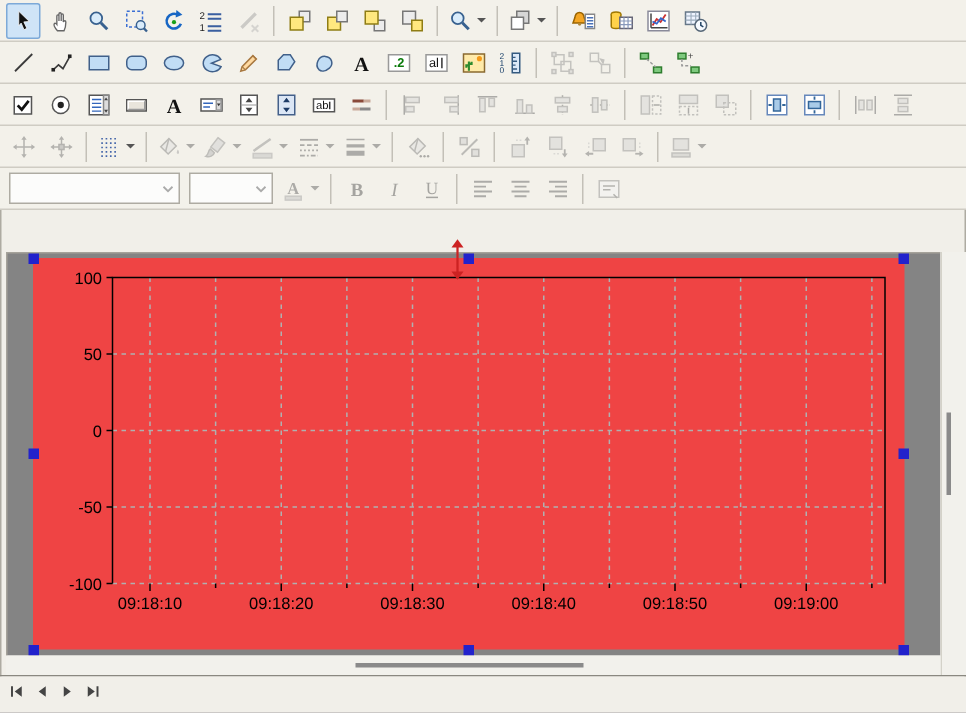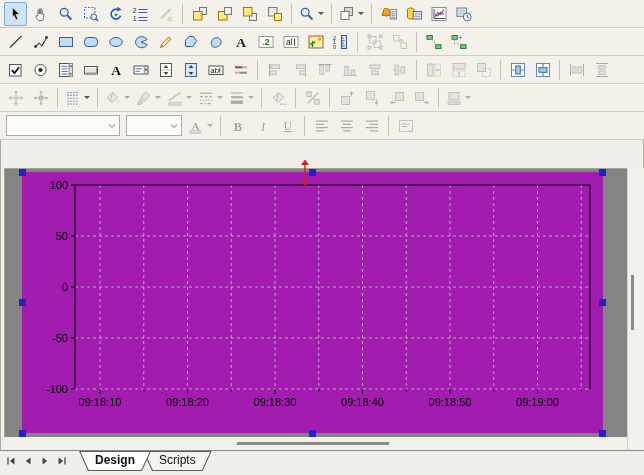--- a/index.html
+++ b/index.html
@@ -24,21 +24,21 @@
   .tb-btn.dis{filter:grayscale(1) opacity(.45);}
   .tb-btn .ic{display:inline-flex;width:16px;height:16px;}
   .dda{width:0;height:0;border-left:3px solid transparent;border-right:3px solid transparent;border-top:3px solid #555;margin-left:3px;}
   .tb-sep{width:1px;height:20px;background:#c3c0b7;margin:0 4px;display:inline-block;}
   .tb-combo{height:19px;border:1px solid #aeaba2;background:#fcfcfb;display:inline-flex;align-items:center;
     justify-content:flex-end;margin:0 3px;padding-right:2px;}
   .tb-combo svg{opacity:.7}
   
   #design-area{position:absolute;left:4px;top:168px;width:623px;height:269px;background:#848484;
     border-top:1px solid #a5a29a;border-left:1px solid #a5a29a;box-sizing:border-box;}
-  #chart-control{position:absolute;left:22px;top:172px;width:581px;height:261px;background:#a21caf;}
+  #chart-control{position:absolute;left:22px;top:172px;width:581px;height:261px;background:#ef4444;}
   #chart-control svg{display:block;}
   .handle{position:absolute;width:7px;height:7px;}
   #resize-cursor{position:absolute;left:299px;top:159px;width:12px;height:28px;z-index:5;}
   #vscroll{position:absolute;left:627px;top:168px;width:17px;height:282px;background:#f2f1ec;border-left:1px solid #d4d2c9;box-sizing:border-box;}
   #vthumb{position:absolute;left:3px;top:107px;width:3px;height:55px;background:#8a8a8a;}
   #hscroll{position:absolute;left:4px;top:437px;width:623px;height:13px;background:#f2f1ec;}
   #hthumb{position:absolute;left:233px;top:5px;width:152px;height:3px;background:#8a8a8a;}
   #bottom-sep{position:absolute;left:0;top:450px;width:644px;height:1px;background:#8a8880;}
   
   #bottombar{position:absolute;left:0;top:451px;width:644px;height:24px;background:#f1efe9;display:flex;align-items:flex-start;}
@@ -914,27 +914,15 @@
             <path d="M3.5 2.5L8.2 6 3.5 9.5z" fill="#444"></path>
           </svg>
         </div>
         <div class="nav-btn">
           <svg width="12" height="12" viewBox="0 0 12 12">
             <path d="M9 2.5v7" stroke="#444" stroke-width="1.3"></path>
             <path d="M2.5 2.5L7.2 6l-4.7 3.5z" fill="#444"></path>
           </svg>
         </div>
       </div>
-    <div id="sheet-tabs">
-        <div class="sheet-tab active">
-          <div class="shape"></div>
-          <div class="fill"></div>
-          <div class="lbl">Design</div>
-        </div>
-        <div class="sheet-tab">
-          <div class="shape"></div>
-          <div class="fill"></div>
-          <div class="lbl">Scripts</div>
-        </div>
-      </div>
   </div>
 
 </div>
 
 </body></html>

